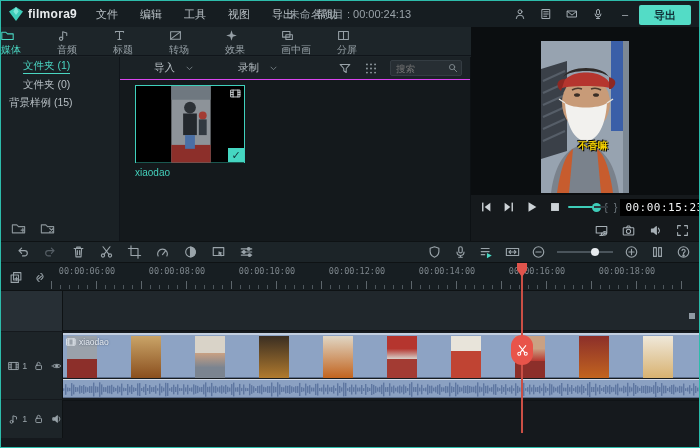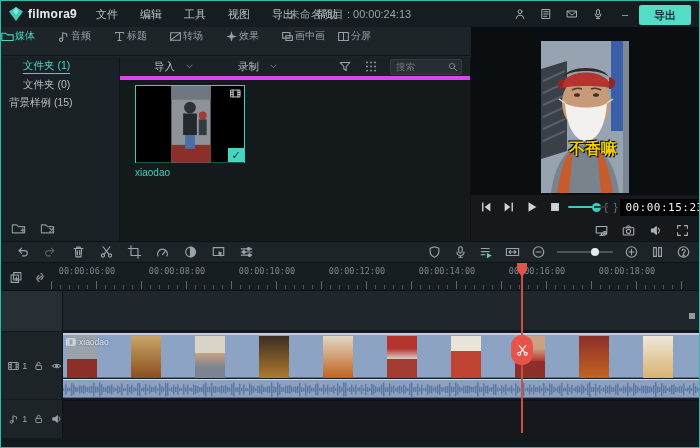--- a/index.html
+++ b/index.html
@@ -20,57 +20,57 @@
   #menus { display:flex; gap:4px; }
   .menu-item { font-size:11px; color:#b9c1c6; padding:3px 9px; cursor:default; }
   #win-title { position:absolute; left:50%; transform:translateX(-50%); font-size:11px; color:#9aa3a9; white-space:nowrap; }
   #titlebar-right { margin-left:auto; display:flex; align-items:center; gap:4px; padding-right:6px; }
   #titlebar-right .tb-ic { width:22px; height:16px; color:#a7b0b6; }
   #titlebar-right .tb-ic .ic { width:12px; height:12px; }
   .winbtn { width:24px; height:18px; display:flex; align-items:center; justify-content:center; color:#aeb6bc; font-size:11px; }
 
   
   #tabbar { position:absolute; left:0; top:26px; width:470px; height:29px; background:#1d2529; border-bottom:1px solid #10151a; display:flex; align-items:flex-start; }
-  .tab { width:56px; padding-top:2px; display:flex; flex-direction:row; align-items:center; gap:1px; color:#97a1a7; }
+  .tab { width:56px; padding-top:2px; display:flex; flex-direction:column; align-items:flex-start; gap:1px; color:#97a1a7; }
   .tab .ic { width:13px; height:13px; }
   .tab .tab-label { font-size:10px; }
   .tab.active { color:#4ad6c2; }
   #export-btn { position:absolute; right:8px; top:4px; width:52px; height:20px; background:#53dcc6; color:#12343a; font-size:11px; font-weight:bold; border:none; border-radius:2px; display:flex; align-items:center; justify-content:center; }
 
   
   #sidebar { position:absolute; left:0; top:56px; width:119px; height:184px; background:#1a2125; border-right:1px solid #10151a; }
   .side-item { position:relative; font-size:10.5px; color:#b7bfc4; padding:2px 6px 2px 8px; white-space:nowrap; display:flex; align-items:center; }
   .side-item.indent { padding-left:22px; }
   .side-item.selected .side-label { color:#4ad6c2; border-bottom:1px solid #4ad6c2; }
   .side-item .chev { margin-left:auto; width:9px; height:9px; color:#7e878d; }
   #sidebar-bottom { position:absolute; left:0; bottom:6px; display:flex; gap:14px; padding-left:10px; }
   #sidebar-bottom .ic { width:15px; height:14px; color:#8a9499; }
 
   
   #media-panel { position:absolute; left:119px; top:56px; width:351px; height:184px; background:#14191c; border-right:1px solid #0d1114; }
-  #media-toolbar { height:23px; background:#1b2226; border-bottom:4px solid #d946ef; display:flex; align-items:center; font-size:10.5px; color:#b7bfc4; }
+  #media-toolbar { height:23px; background:#1b2226; border-bottom:1px solid #d946ef; display:flex; align-items:center; font-size:10.5px; color:#b7bfc4; }
   .mt-drop { display:flex; align-items:center; gap:10px; }
   #import-drop { margin-left:34px; }
   #record-drop { margin-left:44px; }
   .mt-drop .chev { width:9px; height:9px; color:#8a9499; }
   #media-toolbar .spacer { flex:1; }
   #filter-ic, #grid-ic { width:14px; height:13px; color:#9aa4aa; margin-right:12px; }
   #search-box { width:72px; height:16px; background:#272e33; border:1px solid #343c42; border-radius:2px; display:flex; align-items:center; margin-right:8px; padding:0 3px 0 5px; }
   #search-box input { flex:1; width:40px; background:transparent; border:none; outline:none; color:#aeb6bb; font-size:9.5px; font-family:inherit; }
   #search-box .ic { width:10px; height:10px; color:#8a9499; }
   #media-card { position:absolute; left:15px; top:28px; width:110px; height:78px; border:1px solid #3fd0bc; background:#000; }
   #media-card .thumb-svg { position:absolute; inset:0; }
   #media-card .film-badge { position:absolute; right:2px; top:2px; width:13px; height:11px; color:#d8dde1; }
   #media-card .check-badge { position:absolute; right:0; bottom:0; width:16px; height:14px; background:#45d6c1; display:flex; align-items:center; justify-content:center; color:#10343a; font-size:11px; font-weight:bold; }
   #media-item-name { position:absolute; left:15px; top:110px; font-size:10px; color:#44cfbb; }
 
   
   #preview { position:absolute; left:470px; top:26px; width:229px; height:214px; background:#0b0e10; }
   #preview-video { position:absolute; left:70px; top:14px; width:88px; height:152px; background:#8e9dab; overflow:hidden; }
-  #preview-sub { position:absolute; left:16px; right:0; top:98px; text-align:center; color:#f2cf00; font-size:16px; font-weight:bold; text-shadow:0 0 2px #000, 1px 1px 0 #000, -1px -1px 0 #000; }
+  #preview-sub { position:absolute; left:16px; right:0; top:98px; text-align:center; color:#f2cf00; font-size:10px; font-weight:bold; text-shadow:0 0 2px #000, 1px 1px 0 #000, -1px -1px 0 #000; }
   #preview-controls { position:absolute; left:0; bottom:0; width:100%; height:46px; background:#15191c; }
   #pc-row1 { display:flex; align-items:center; height:24px; padding:0 4px 0 8px; }
   .pc-ic { width:22px; height:14px; color:#cdd3d7; }
   #jog { display:flex; align-items:center; margin-left:6px; }
   #jog .line { width:40px; height:2px; background:#3ecdb9; border-radius:1px; }
   #jog .line .rest { position:relative; left:26px; top:0; width:14px; height:2px; background:#30383d; }
   #jog .dot { width:9px; height:9px; border-radius:50%; background:#3ecdb9; margin-left:-16px; }
   .brace { color:#6d767c; font-size:11px; padding:0 3px; }
   #preview-timecode { margin-left:auto; background:#000; color:#f2f4f5; font-family:"DejaVu Sans Mono",monospace; font-size:11px; padding:2px 5px; letter-spacing:.5px; }
   #pc-row2 { display:flex; align-items:center; justify-content:flex-end; height:22px; gap:12px; padding-right:10px; }

